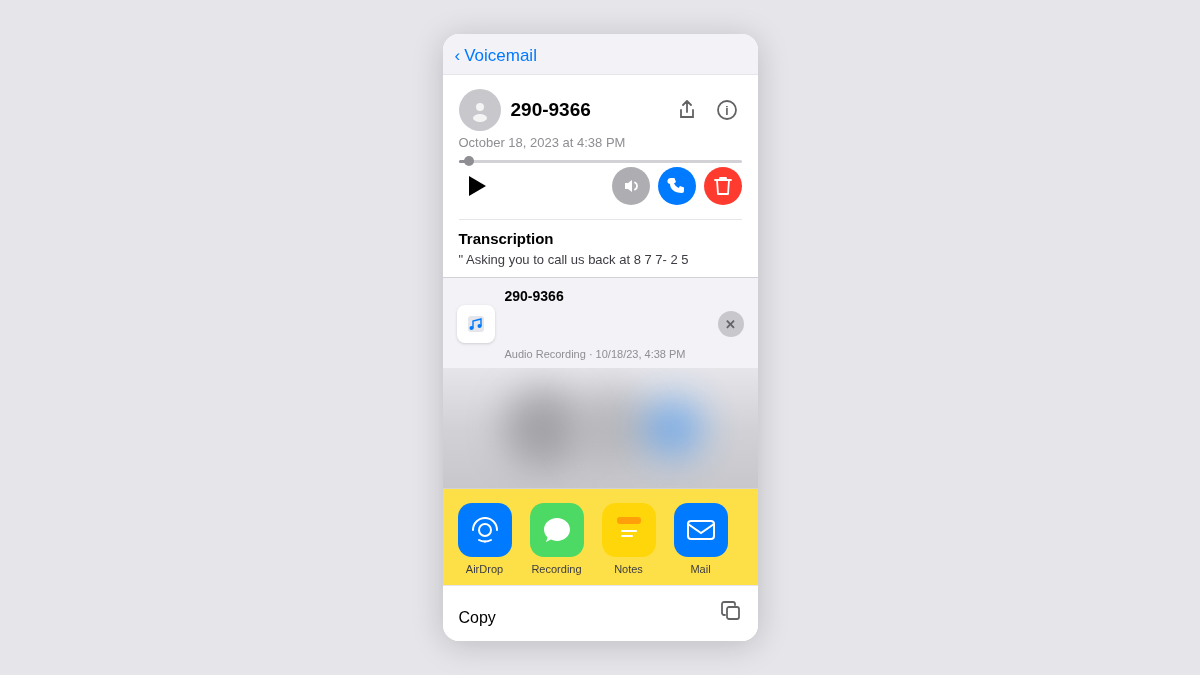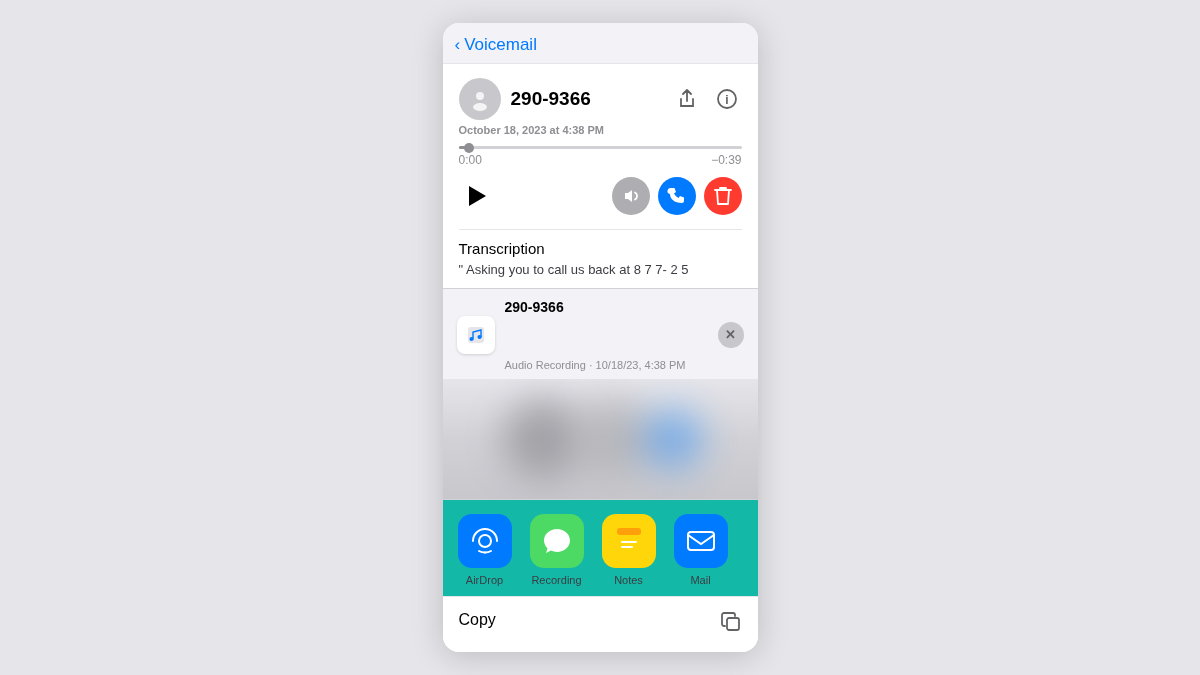--- a/index.html
+++ b/index.html
@@ -78,24 +78,23 @@
     .icon-btn {
       width: 30px;
       height: 30px;
       display: flex;
       align-items: center;
       justify-content: center;
       cursor: pointer;
       color: #636366;
     }
     .date-text {
-      font-size: 11px;
+      font-size: 13px;
       color: #8e8e93;
       margin-bottom: 10px;
-      font-weight: bold;
     }
     .progress-bar-container {
       width: 100%;
       height: 3px;
       background: #d1d1d6;
       border-radius: 2px;
       margin-bottom: 4px;
       position: relative;
     }
     .progress-bar-fill {
@@ -149,21 +148,21 @@
     }
     .speaker-btn { background: #aeaeb2; color: #fff; }
     .call-btn { background: #007aff; color: #fff; }
     .delete-btn { background: #ff3b30; color: #fff; }
     .transcription-section {
       border-top: 1px solid #e5e5ea;
       padding: 10px 0 8px 0;
     }
     .transcription-title {
       font-size: 15px;
-      font-weight: 400;
+      font-weight: 700;
       color: #000;
       margin-bottom: 4px;
     }
     .transcription-text {
       font-size: 13px;
       color: #3c3c43;
       line-height: 1.4;
     }
     
     .share-header {
@@ -245,21 +244,21 @@
       top: 20px; left: 130px;
     }
     .blob3 {
       width: 60px; height: 60px;
       background: #007aff;
       opacity: 0.4;
       top: 30px; left: 200px;
     }
     
     .apps-section {
-      background: #14b8a6;
+      background: #fde047;
       border-top: 1px solid #d1d1d6;
       padding: 14px 8px 10px 8px;
     }
     .apps-row {
       display: flex;
       gap: 4px;
       justify-content: flex-start;
     }
     .app-item {
       display: flex;
@@ -286,21 +285,21 @@
       font-size: 11px;
       color: #3c3c43;
       text-align: center;
     }
     
     .copy-row {
       background: #fff;
       border-top: 1px solid #e5e5ea;
       padding: 14px 16px;
       display: flex;
-      align-items: flex-start;
+      align-items: flex-end;
       justify-content: space-between;
       cursor: pointer;
     }
     .copy-label {
       font-size: 16px;
       color: #000;
     }
     .copy-icon {
       font-size: 20px;
       color: #636366;
@@ -340,24 +339,20 @@
             <text x="11" y="15.5" text-anchor="middle" fill="#636366" font-size="12" font-weight="600">i</text>
           </svg>
         </div>
       </div>
     </div>
     <div class="date-text">October 18, 2023 at 4:38 PM</div>
 
     <div class="progress-bar-container">
       <div class="progress-bar-fill"></div>
       <div class="progress-dot"></div>
-    </div>
-    <div class="time-row">
-      <span>0:00</span>
-      <span>−0:39</span>
     </div>
 
     <div class="controls-row">
       <div class="play-btn">
         <svg width="22" height="24" viewBox="0 0 22 24" fill="none">
           <path d="M3 2l17 10L3 22V2z" fill="#000"></path>
         </svg>
       </div>
       <div class="spacer"></div>
       <div class="round-btn speaker-btn">

